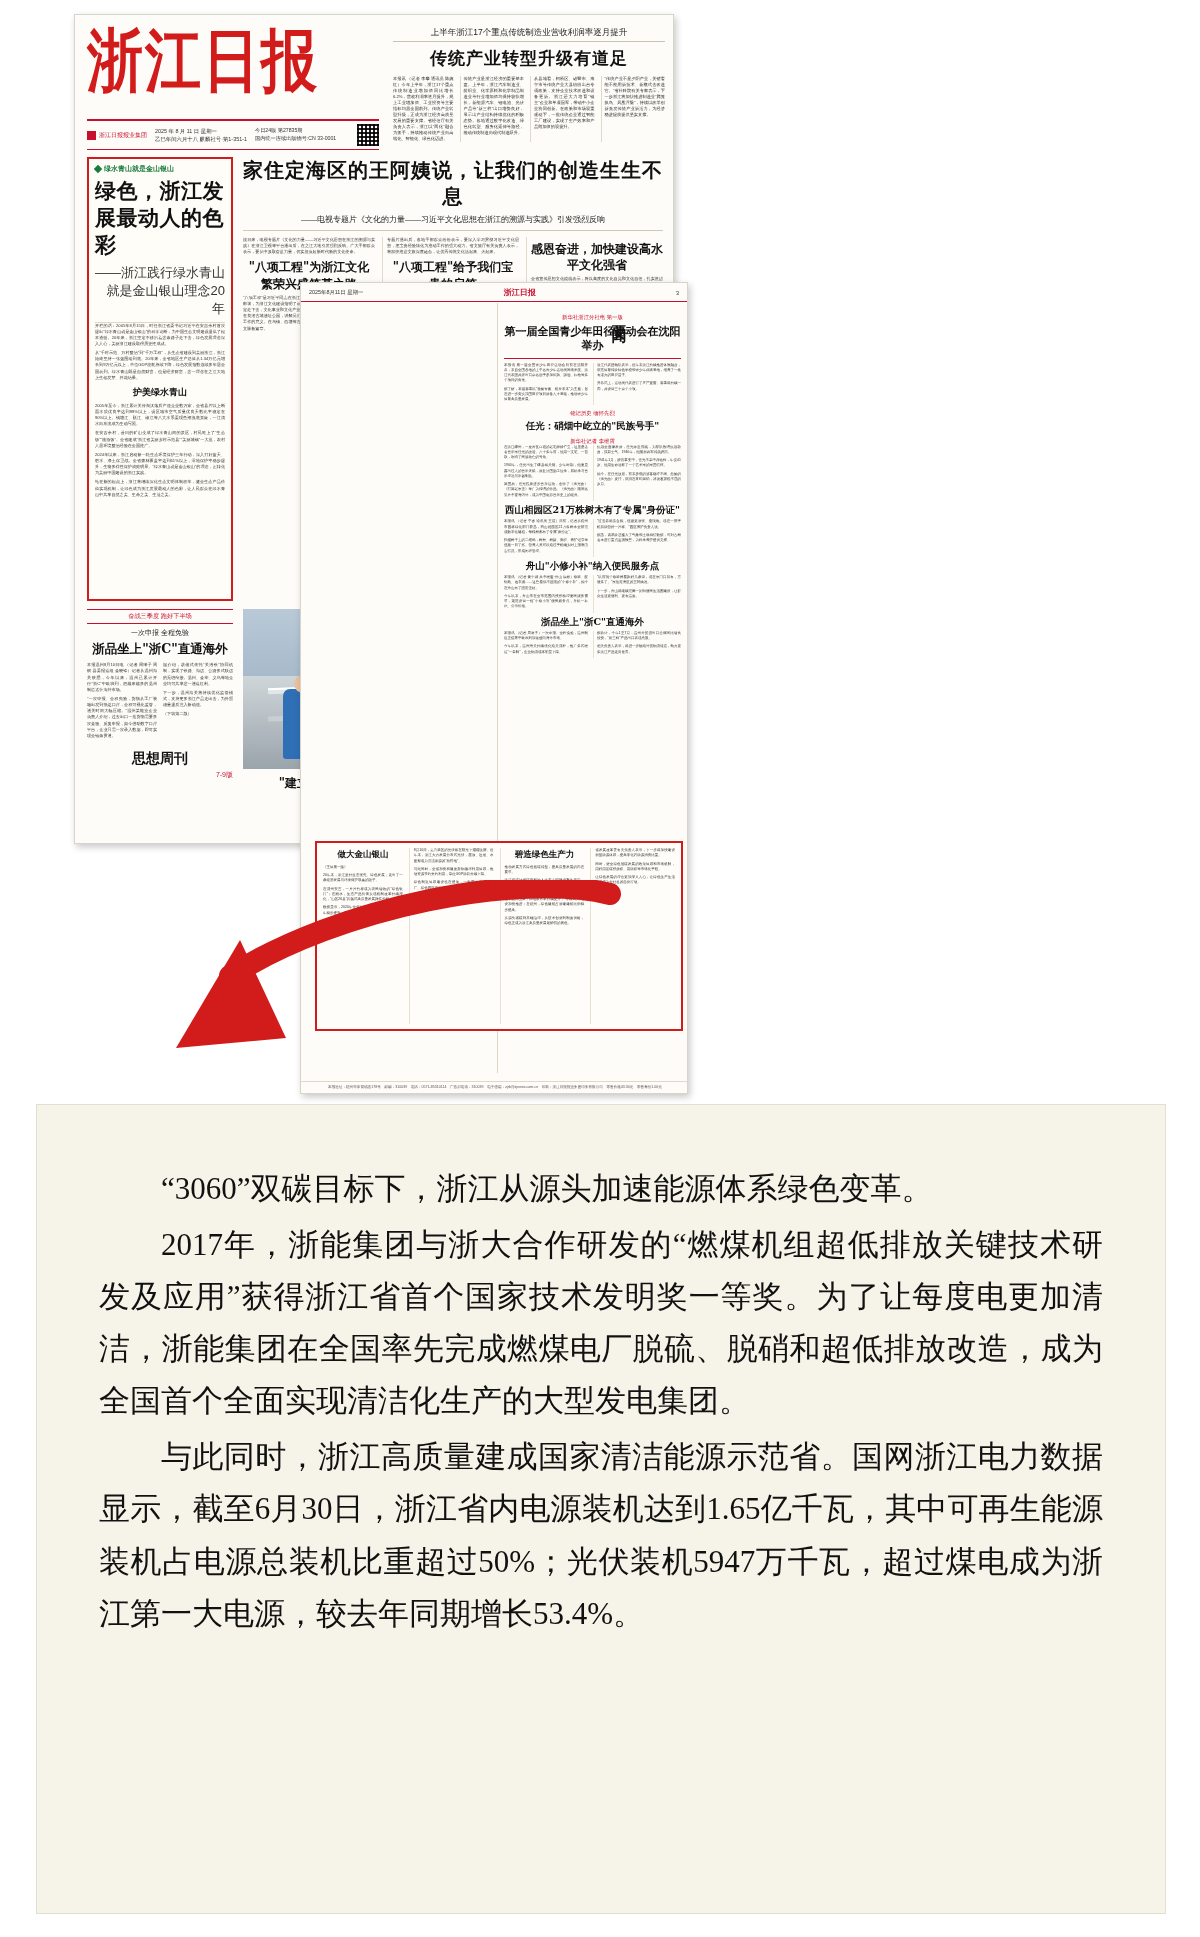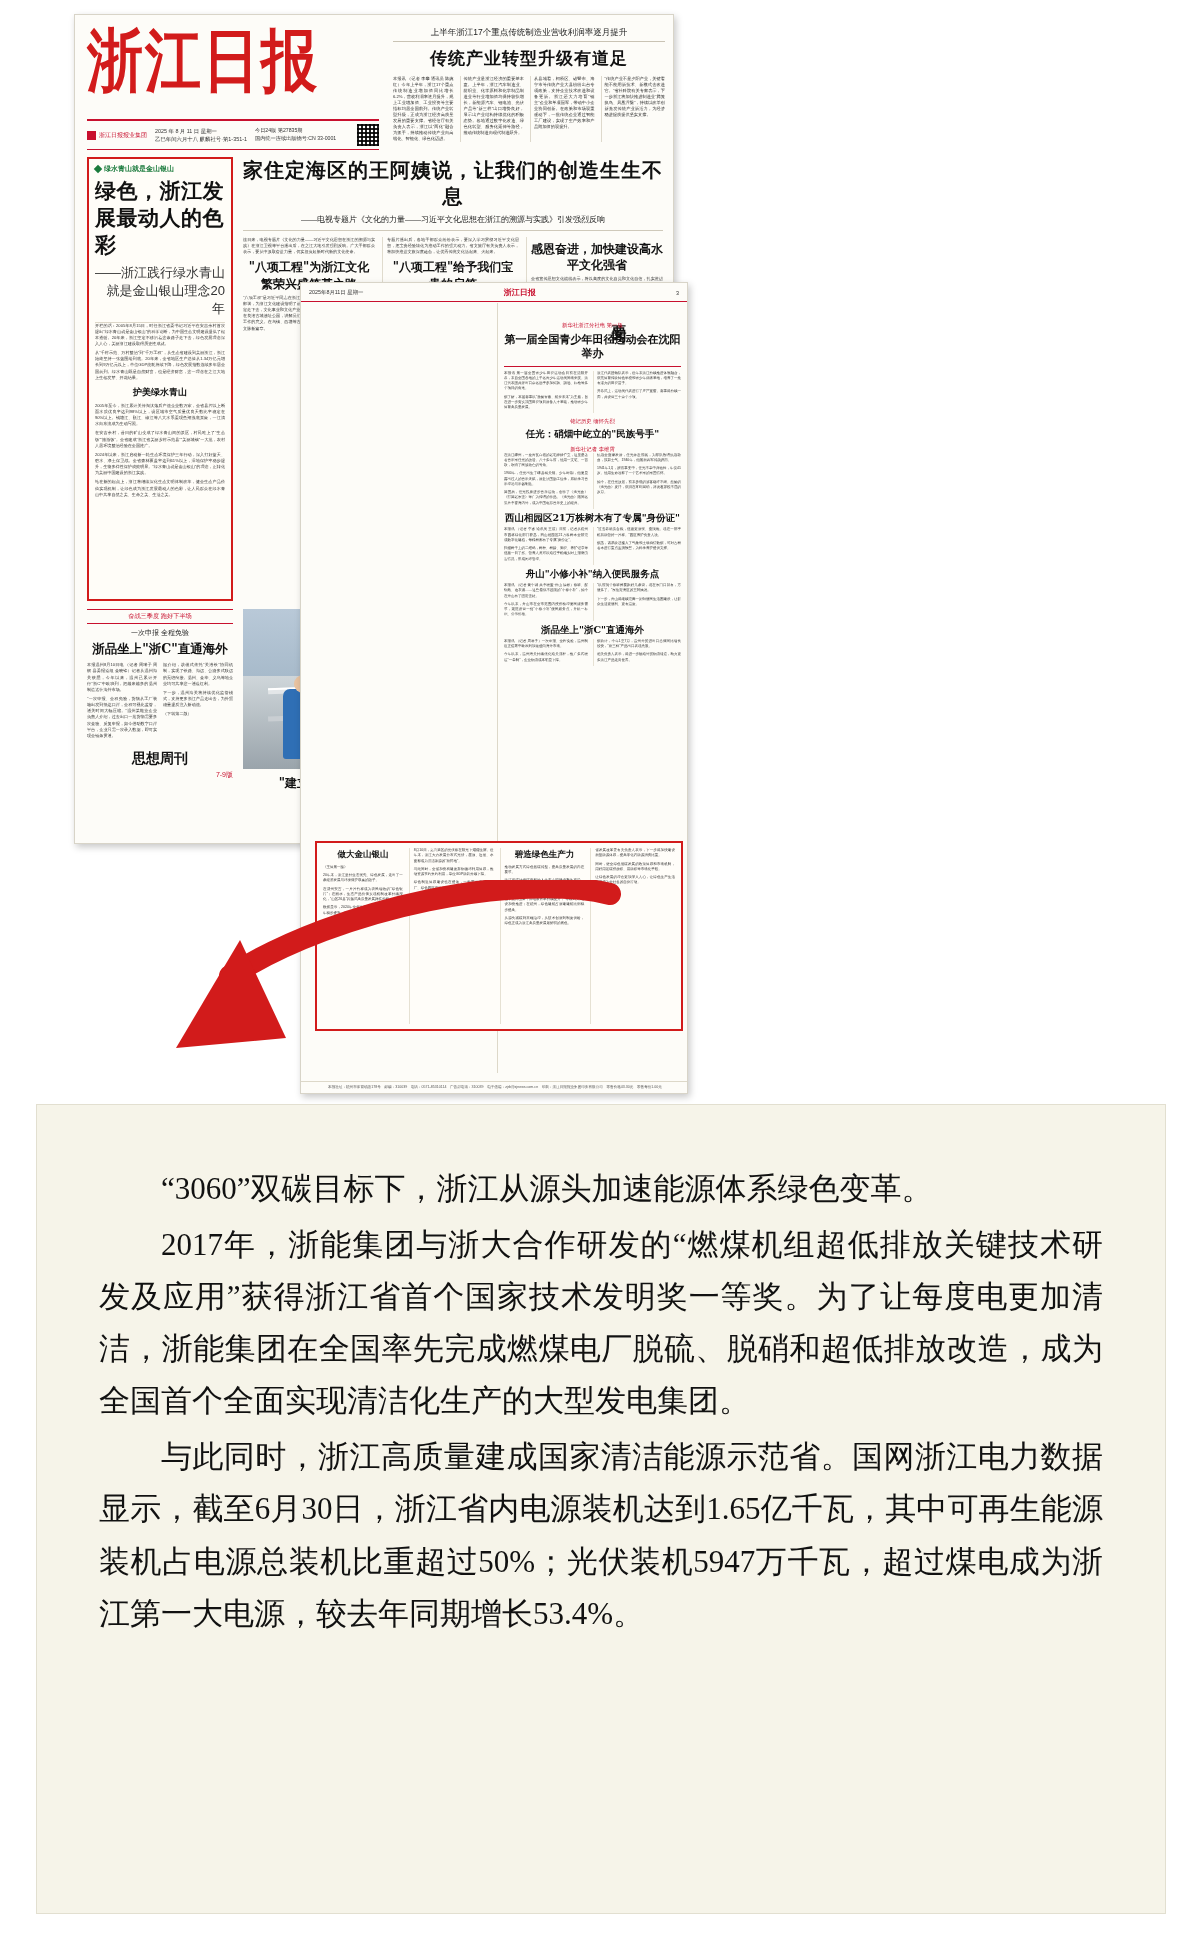--- a/index.html
+++ b/index.html
@@ -227,21 +227,21 @@
     font-size: 5.4px; color: #333;
   }
   .inner-top .mini-logo {
     font-family: "DejaVu Serif", serif; color: #c8102e; font-weight: bold; font-size: 8px;
   }
   .inner-grid {
     position: absolute; left: 0; top: 20px; width: 388px; height: 770px;
     display: flex;
   }
   .inner-col-left { width: 196px; padding: 6px 6px 0 8px; }
-  .inner-col-right { width: 192px; padding: 14px 8px 0 6px; border-left: 1px solid #ddd8c9; }
+  .inner-col-right { width: 192px; padding: 6px 8px 0 6px; border-left: 1px solid #ddd8c9; }
   .vert-title {
     position: absolute; left: 308px; top: 30px;
     font-family: "DejaVu Serif", serif; font-size: 15px; font-weight: bold;
     writing-mode: vertical-rl; color: #111; letter-spacing: 3px;
   }
   .ih {
     font-family: "DejaVu Serif", serif; font-weight: bold; color: #111;
     text-align: center; line-height: 1.3;
   }
   .ih.l { font-size: 11px; margin: 4px 0 4px 0; }

